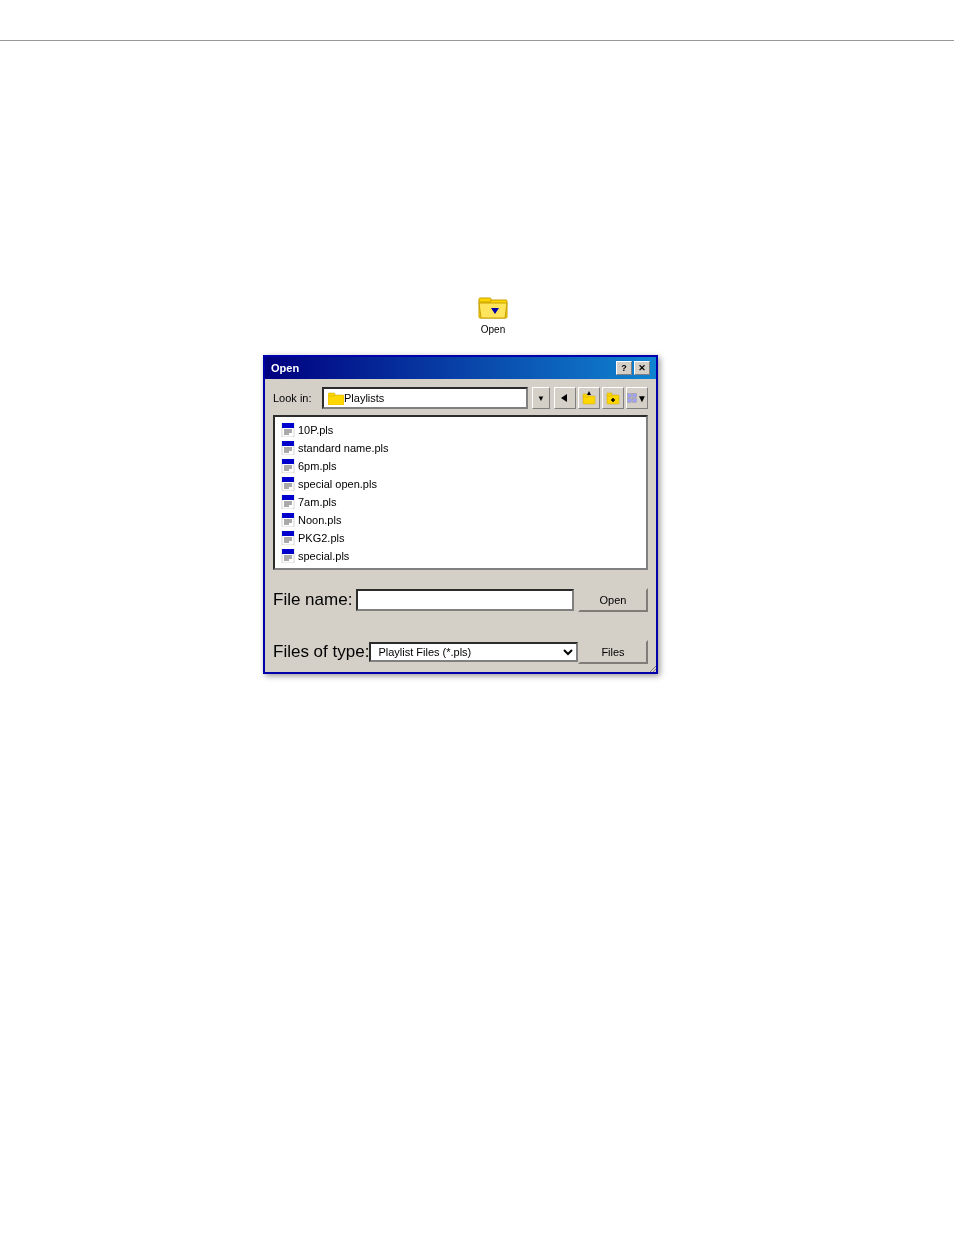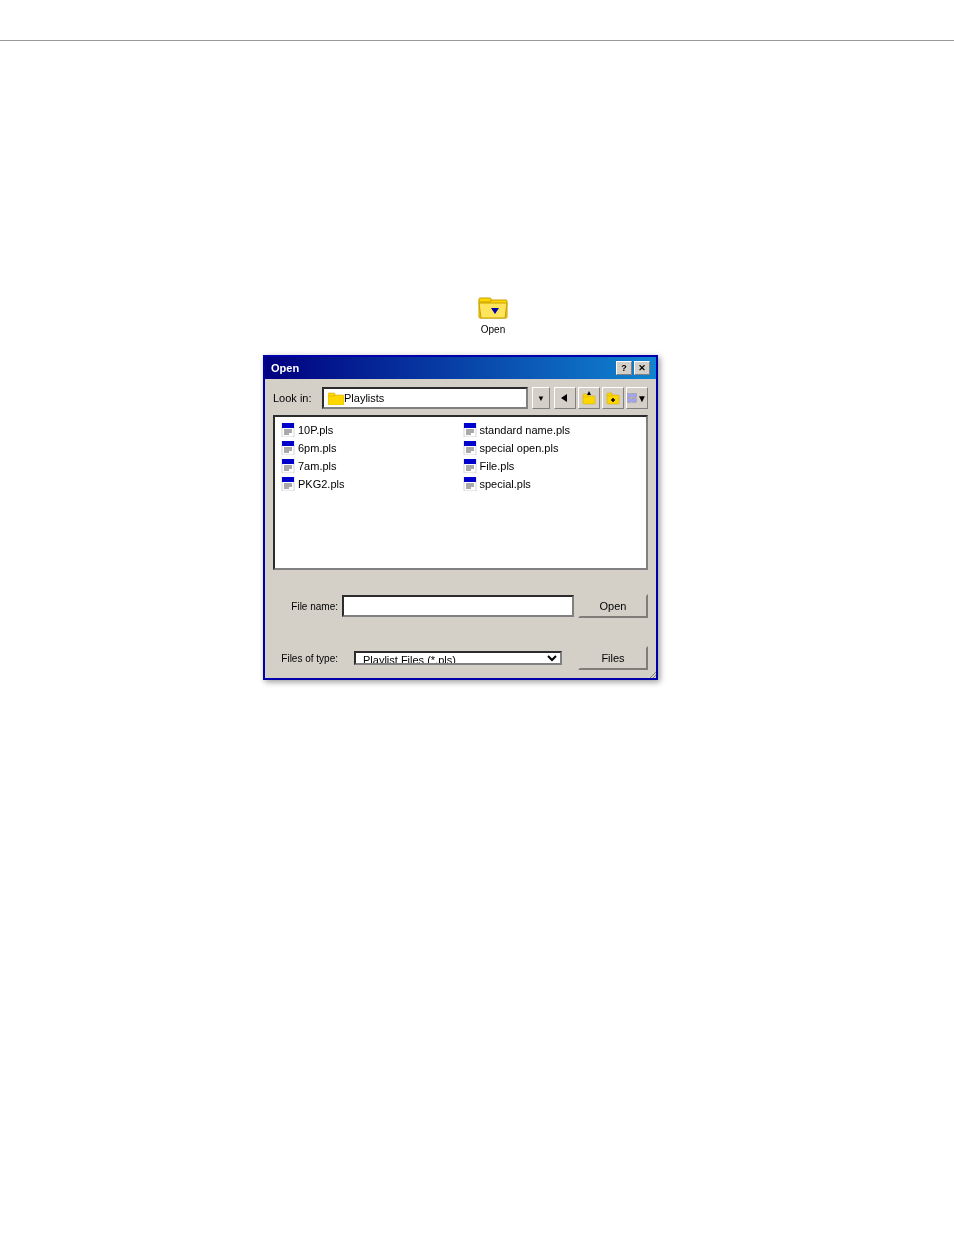--- a/index.html
+++ b/index.html
@@ -158,24 +158,24 @@
       justify-content: center;
       cursor: pointer;
       font-size: 10px;
     }
 
     
     .file-list-area {
       background: white;
       border: 2px inset #808080;
       height: 155px;
-      margin-bottom: 24px;
+      margin-bottom: 18px;
       padding: 4px;
       display: grid;
-      grid-template-columns: 1fr 1fr;
+      grid-template-columns: 1fr;
       grid-auto-rows: 18px;
       align-content: start;
       column-gap: 0;
       row-gap: 0;
     }
 
     .file-item {
       display: flex;
       align-items: center;
       gap: 3px;
@@ -185,43 +185,43 @@
       white-space: nowrap;
     }
 
     .file-icon {
       width: 14px;
       height: 14px;
       flex-shrink: 0;
     }
 
     .form-label {
-      font-size: 10px;
+      font-size: 17px;
       min-width: 65px;
-      text-align: right;
+      text-align: center;
     }
 
     .form-input {
       flex: 1;
       height: 22px;
       border: 2px inset #808080;
       background: white;
       font-size: 11px;
       padding: 0 3px;
     }
 
     .form-select-wrapper {
       flex: 1;
       display: flex;
       position: relative;
     }
 
     .form-select-wrapper select {
       width: 100%;
-      height: 14px;
+      height: 20px;
       border: 2px inset #808080;
       background: white;
       font-size: 11px;
       padding: 0 3px;
     }
 
     .action-btn {
       width: 70px;
       height: 24px;
       background: #d4d0c8;
@@ -372,21 +372,21 @@
         <span>7am.pls</span>
       </div>
       <div class="file-item">
         <svg class="file-icon" viewBox="0 0 14 14">
           <rect x="1" y="0" width="12" height="14" fill="white" stroke="#aaaaaa" stroke-width="0.5"></rect>
           <rect x="1" y="0" width="12" height="5" fill="#0000cc"></rect>
           <line x1="3" y1="7" x2="11" y2="7" stroke="#555" stroke-width="1"></line>
           <line x1="3" y1="9" x2="11" y2="9" stroke="#555" stroke-width="1"></line>
           <line x1="3" y1="11" x2="8" y2="11" stroke="#555" stroke-width="1"></line>
         </svg>
-        <span>File.pls</span>
+        <span>Noon.pls</span>
       </div>
       <div class="file-item">
         <svg class="file-icon" viewBox="0 0 14 14">
           <rect x="1" y="0" width="12" height="14" fill="white" stroke="#aaaaaa" stroke-width="0.5"></rect>
           <rect x="1" y="0" width="12" height="5" fill="#0000cc"></rect>
           <line x1="3" y1="7" x2="11" y2="7" stroke="#555" stroke-width="1"></line>
           <line x1="3" y1="9" x2="11" y2="9" stroke="#555" stroke-width="1"></line>
           <line x1="3" y1="11" x2="8" y2="11" stroke="#555" stroke-width="1"></line>
         </svg>
         <span>PKG2.pls</span>
@@ -402,21 +402,21 @@
         <span>special.pls</span>
       </div>
     </div>
 
     <div style="display:flex; gap:4px; align-items:center; margin-bottom:5px;">
       <span class="form-label">File name:</span>
       <input class="form-input" type="text" value="" style="">
       <button class="action-btn">Open</button>
     </div>
 
-    <div style="display:flex; gap:16px; align-items:center;margin-top:28px;">
+    <div style="display:flex; gap:0; align-items:center;margin-top:28px;">
       <span class="form-label">Files of type:</span>
       <div class="form-select-wrapper">
         <select>
           <option>Playlist Files (*.pls)</option>
           <option>All Files (*.*)</option>
         </select>
       </div>
       <button class="action-btn">Files</button>
     </div>
 

